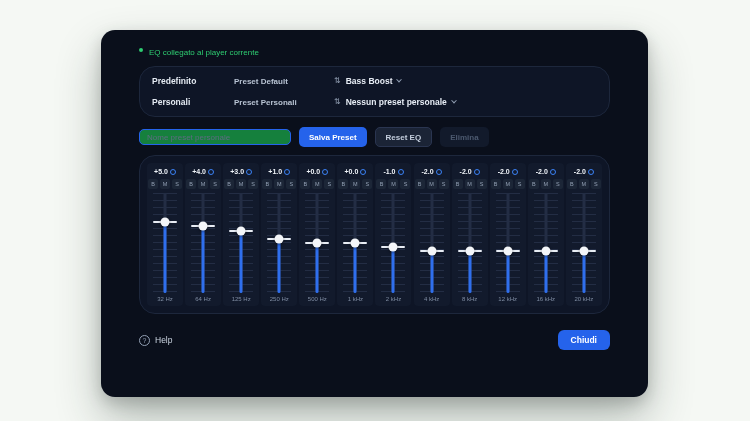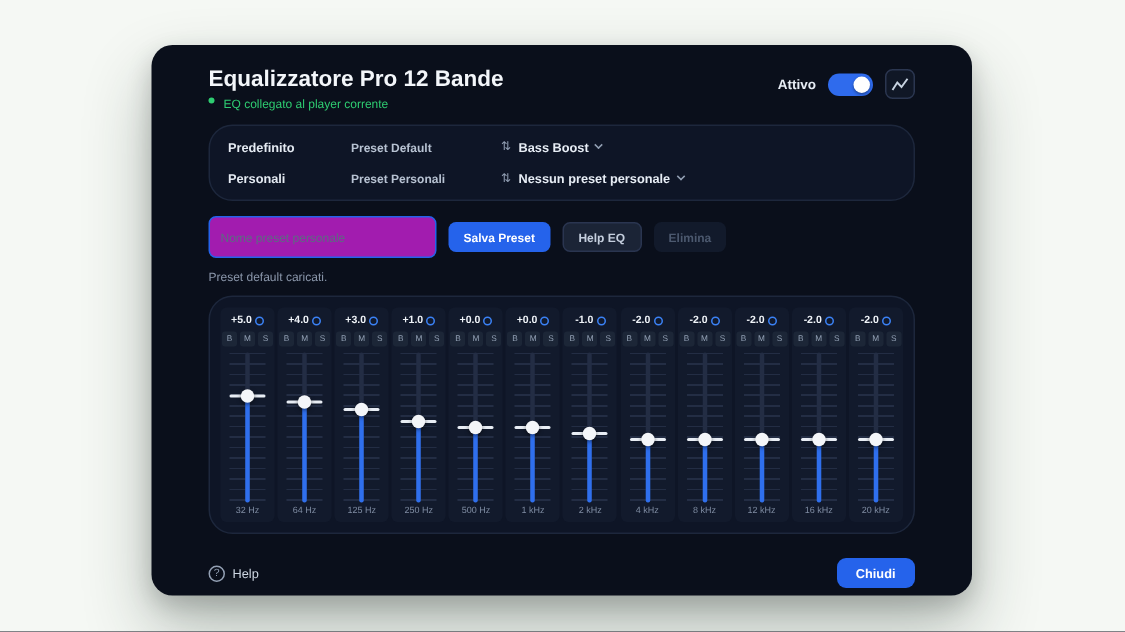--- a/index.html
+++ b/index.html
@@ -31,21 +31,21 @@
   .preset-box{ margin-top:9px; padding:7px 12px; display:flex; flex-direction:column; gap:7px;}
   .prow{ display:flex; align-items:center; height:14px;}
   .pcol1{ width:82px; font-size:8.5px; font-weight:bold; color:#e4eaf2;}
   .pcol2{ width:100px; font-size:8px; font-weight:bold; color:#b7c2d2;}
   .pselect{ display:inline-flex; align-items:center; gap:5px; cursor:pointer;}
   .updown{ font-size:8px; color:#93a0b4; line-height:8px;}
   .sel-val{ font-size:8.5px; font-weight:bold; color:#e7edf5;}
   .chev{ width:4px; height:4px; border-right:1.2px solid #93a0b4; border-bottom:1.2px solid #93a0b4; transform:rotate(45deg) translate(-1px,-1px);}
   
   .save-row{ margin-top:10px; display:flex; align-items:center; gap:8px;}
-  .name-input{ width:152px; height:28px; background:#a21caf; border:1.5px solid #2563eb; border-radius:5px; color:#dbe3ee; font-size:8px; padding:0 7px; outline:none; font-family:"Liberation Sans",sans-serif;}
+  .name-input{ width:152px; height:16px; background:#15803d; border:1.5px solid #2563eb; border-radius:5px; color:#dbe3ee; font-size:8px; padding:0 7px; outline:none; font-family:"Liberation Sans",sans-serif;}
   .name-input::placeholder{ color:#5d6b82; }
   .btn{ height:20px; border:none; border-radius:5px; font-size:8px; font-weight:bold; padding:0 10px; cursor:pointer; font-family:"Liberation Sans",sans-serif;}
   .btn-primary{ background:#2563eb; color:#fff;text-align:right;}
   .btn-dark{ background:#1b2436; color:#c4cedd; border:1px solid #2a3550;}
   .btn-disabled{ background:#121a2b; color:#4c596f; cursor:default;}
   .status-line{ margin-top:8px; font-size:8px; color:#8b97ab;}
   
   .eq-box{ margin-top:8px; padding:7px; }
   .bands{ display:flex; gap:2px; justify-content:space-between;}
   .band{ width:36px; background:#121a2c; border-radius:4px; padding:4px 0 3px; display:flex; flex-direction:column; align-items:center;}
@@ -68,35 +68,23 @@
   .q-ico{ width:11px; height:11px; border:1px solid #93a0b4; border-radius:50%; font-size:7px; color:#93a0b4; display:flex; align-items:center; justify-content:center;}
   .help-lbl{ font-size:8.5px; color:#cdd6e2;}
   .close-btn{ background:#2563eb; color:#fff; font-size:8.5px; font-weight:bold; border:none; border-radius:6px; padding:5px 13px; cursor:pointer; font-family:"Liberation Sans",sans-serif;}
 </style>
 </head>
 <body>
 
 <div class="panel">
 
   <div class="hdr">
-    <div class="title">Equalizzatore Pro 12 Bande</div>
     <div class="conn">
       <span class="dot"></span>
       <span>EQ collegato al player corrente</span>
-    </div>
-    <div class="hdr-right">
-      <span class="active-lbl">Attivo</span>
-      <div class="toggle">
-        <div class="knob"></div>
-      </div>
-      <div class="an-btn">
-        <svg width="12" height="12" viewBox="0 0 12 12">
-          <polyline points="1,10 4.2,5 7,8 11,2.5" fill="none" stroke="#c7d2e0" stroke-width="1.3"></polyline>
-        </svg>
-      </div>
     </div>
   </div>
 
   <div class="box preset-box">
     <div class="prow">
       <span class="pcol1">Predefinito</span>
       <span class="pcol2">Preset Default</span>
       <span class="pselect">
         <span class="updown">⇅</span>
         <span class="sel-val">Bass Boost</span>
@@ -110,25 +98,24 @@
         <span class="updown">⇅</span>
         <span class="sel-val">Nessun preset personale</span>
         <span class="chev"></span>
       </span>
     </div>
   </div>
 
   <div class="save-row">
     <input class="name-input" type="text" placeholder="Nome preset personale" style="">
     <button class="btn btn-primary">Salva Preset</button>
-    <button class="btn btn-dark">Help EQ</button>
+    <button class="btn btn-dark">Reset EQ</button>
     <button class="btn btn-disabled">Elimina</button>
   </div>
 
-  <div class="status-line">Preset default caricati.</div>
 
   <div class="box eq-box">
     <div class="bands">
   <div class="band">
     <div class="band-top">
       <span class="band-val">+5.0</span>
       <span class="band-ico"></span>
     </div>
     <div class="bms">
             <span class="bms-btn">B</span>

